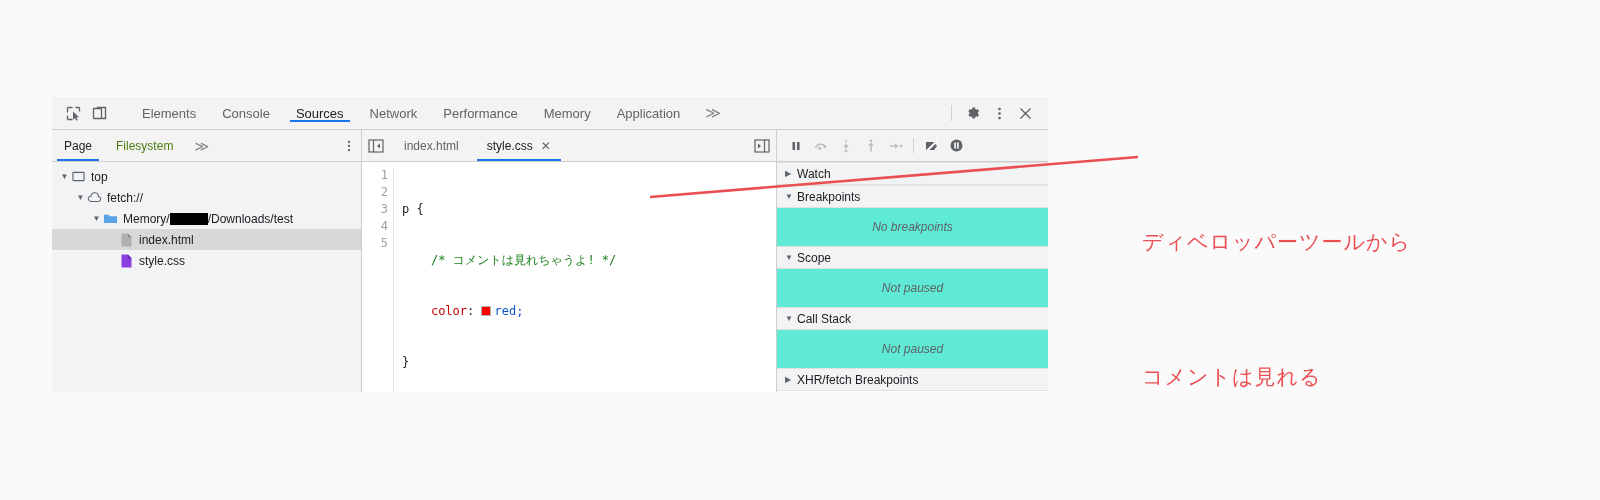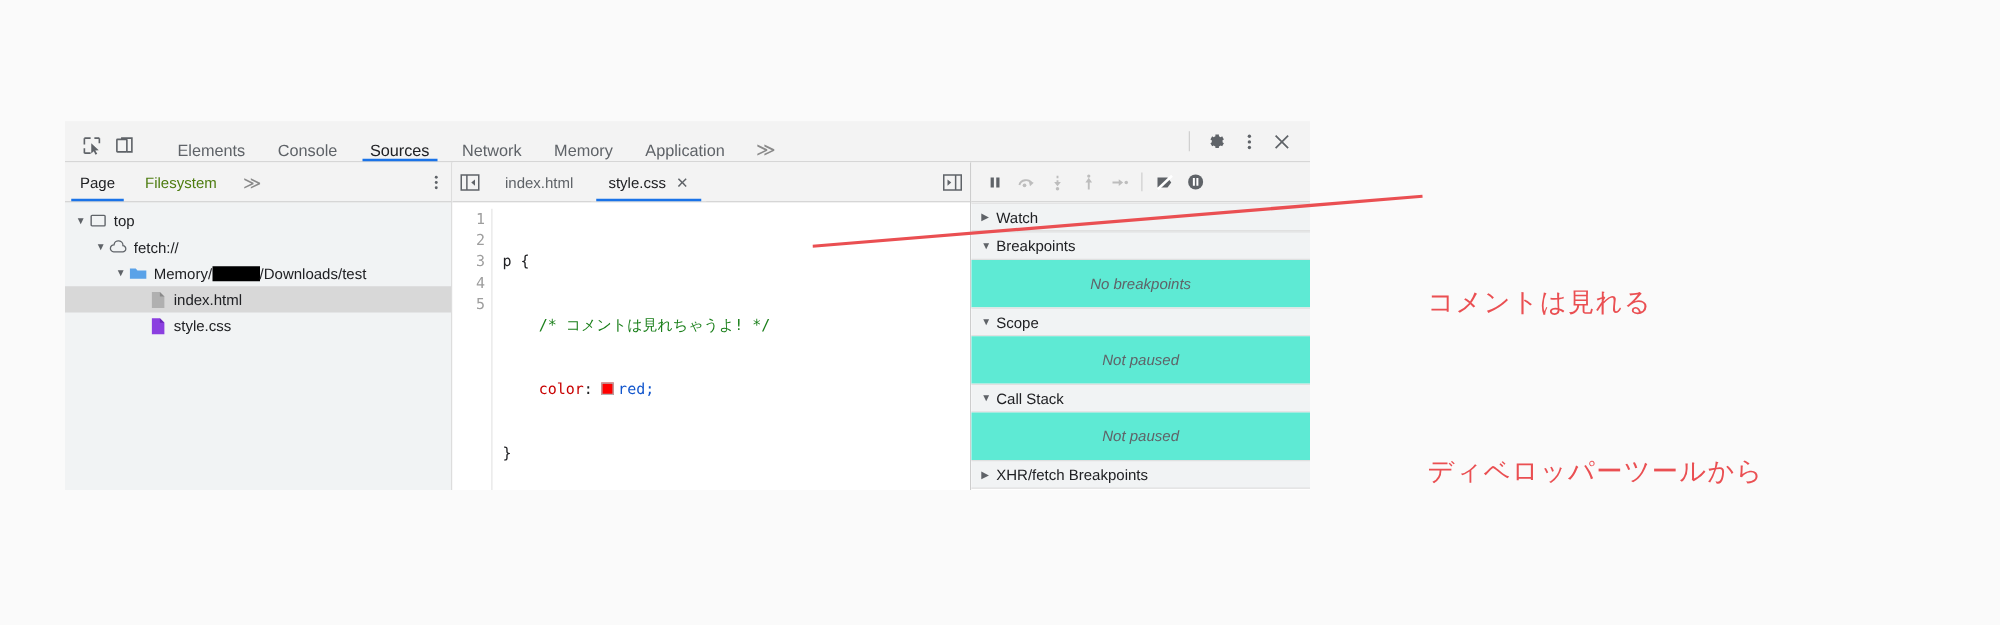--- a/index.html
+++ b/index.html
@@ -30,21 +30,21 @@
     color: #5a5a5a;
   }
 
   
   .main-toolbar {
     height: 33px;
     min-height: 33px;
     background: #f3f3f3;
     border-bottom: 1px solid #cdcdcd;
     display: flex;
-    align-items: flex-end;
+    align-items: center;
     box-sizing: border-box;
   }
   .tb-icons {
     display: flex;
     align-items: center;
     padding: 0 4px 0 8px;
   }
   .tb-icon-btn {
     width: 26px;
     height: 26px;
@@ -381,20 +381,21 @@
         </svg>
       </div>
       <div class="tb-sep"></div>
     </div>
 
     <div class="main-tabs">
       <div class="main-tab">Elements</div>
       <div class="main-tab">Console</div>
       <div class="main-tab active">Sources</div>
       <div class="main-tab">Network</div>
+      <div class="main-tab">Performance</div>
       <div class="main-tab">Memory</div>
       <div class="main-tab">Application</div>
       <div class="main-tab more">≫</div>
     </div>
 
     <div class="toolbar-right">
       <div class="tb-sep"></div>
       <div class="tb-icon-btn">
         <svg width="15" height="15" viewBox="0 0 16 16">
           <path fill="#5f6368" d="M8 5.2a2.8 2.8 0 1 0 0 5.6 2.8 2.8 0 0 0 0-5.6zm0 4.1a1.3 1.3 0 1 1 0-2.6 1.3 1.3 0 0 1 0 2.6z"></path>
@@ -618,15 +619,15 @@
     </div>
 
   </div>
 </div>
 
 <svg class="anno-line" viewBox="0 0 490 44">
   <line x1="0" y1="42" x2="488" y2="2" stroke="#ea4f52" stroke-width="2.6"></line>
 </svg>
 
 <div class="annotation">
+  <div>ディベロッパーツールから</div>
   <div>コメントは見れる</div>
-  <div>ディベロッパーツールから</div>
 </div>
 
 </body></html>

